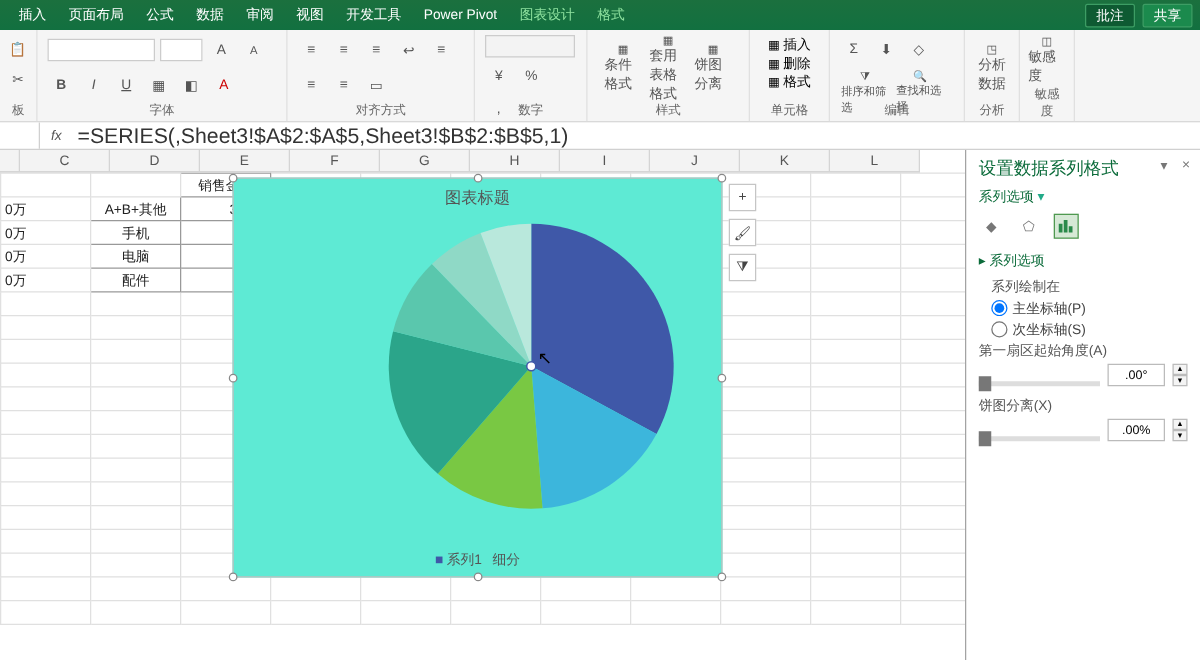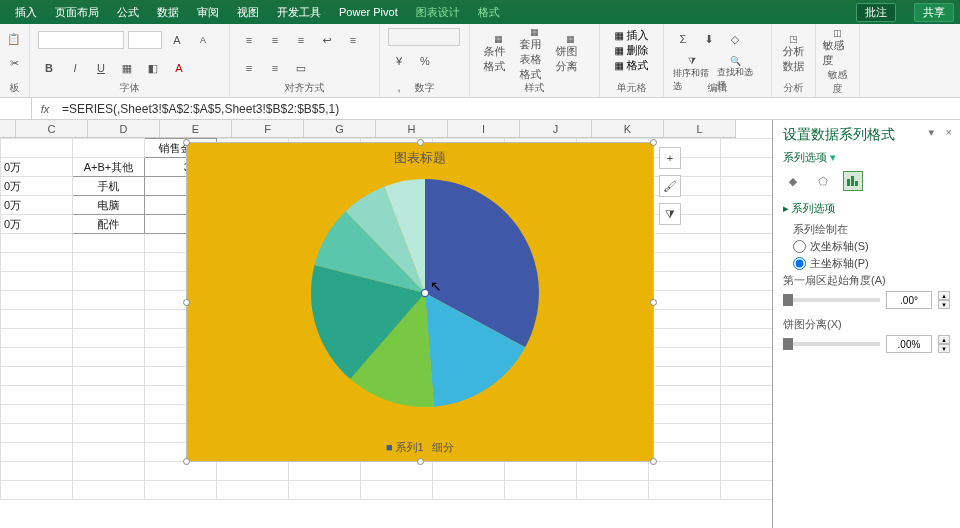--- a/index.html
+++ b/index.html
@@ -1,58 +1,58 @@
 <!DOCTYPE html>
 <html><head>
 <meta charset="utf-8">
 <style>
 *{margin:0;padding:0;box-sizing:border-box;font-family:"Microsoft YaHei",Arial,sans-serif;font-size:11px}
 body{background:#fff;width:960px;height:528px;overflow:hidden;position:relative}
 .tabbar{height:24px;background:linear-gradient(#1b703e,#127040);display:flex;align-items:center;color:#fff;padding:0 6px}
 .tab{padding:0 9px;height:24px;line-height:24px;cursor:pointer}
 .tab.highlight{color:#8fe29f}
-.tabbar-right{margin-left:auto;display:flex;gap:18px;align-items:flex-end}
+.tabbar-right{margin-left:auto;display:flex;gap:6px;align-items:flex-end}
 .pill{background:#0e5a32;border:1px solid #3d9d64;border-radius:2px;padding:1px 8px;font-size:10px}
 .ribbon{height:74px;background:#f5f5f5;border-bottom:1px solid #d0d0d0;display:flex}
 .rgroup{border-right:1px solid #e0e0e0;padding:4px 8px 2px 8px;display:flex;flex-direction:column;justify-content:space-between;align-items:center}
 .rgroup-top{display:flex;gap:4px;align-items:center;flex-wrap:wrap;height:52px}
 .rgroup-label{text-align:center;color:#666;font-size:10px;margin-top:auto}
 .rbtn{width:22px;height:22px;display:flex;align-items:center;justify-content:center;color:#555;border:1px solid transparent}
 .rbtn.big{width:32px;height:40px;flex-direction:column;font-size:9px}
 .formula-bar{height:22px;border-bottom:1px solid #d0d0d0;display:flex;align-items:center;background:#fff}
 .name-box{width:32px;border-right:1px solid #d0d0d0;height:100%}
 .fx{width:26px;text-align:center;font-style:italic;color:#555}
-.formula-in{flex:1;padding:0 4px;font-size:12px;color:#333}
+.formula-in{flex:1;padding:0 4px;font-size:17px;color:#333}
 .sheet-area{display:flex;height:calc(528px - 24px - 74px - 22px);position:relative}
 .col-headers{position:absolute;top:0;left:0;height:18px;display:flex;background:#f3f3f3;border-bottom:1px solid #ccc;z-index:5}
 .ch{width:72px;border-right:1px solid #d4d4d4;text-align:center;color:#555;font-size:11px;line-height:18px}
 .grid-body{position:absolute;top:18px;left:0;right:0;bottom:0}
 .cells{border-collapse:collapse;position:absolute;top:0;left:0}
 .cells td{width:72px;height:19px;border:1px solid #e0e0e0;padding:0 3px;font-size:11px;color:#222;white-space:nowrap}
 .cells td.head{background:#fff;border:1px solid #999;text-align:center}
 .cells td.num{text-align:right}
 .cells td.cut{overflow:hidden}
-.chart-obj{position:absolute;left:186px;top:4px;width:468px;height:320px;background:#eab308;border:1px solid #bfbfbf}
+.chart-obj{position:absolute;left:186px;top:4px;width:392px;height:320px;background:#5eead4;border:1px solid #bfbfbf}
 .chart-title{text-align:center;color:#555;font-size:13px;padding:6px 0}
 .chart-handles .h{position:absolute;width:7px;height:7px;background:#fff;border:1px solid #888;border-radius:50%}
 .chart-floating{position:absolute;right:-28px;display:flex;flex-direction:column;gap:6px}
 .fbtn{width:22px;height:22px;border:1px solid #c5c5c5;background:#fff;display:flex;align-items:center;justify-content:center;color:#444}
 .chart-legend{text-align:center;font-size:10px;color:#555;position:absolute;bottom:6px;left:0;right:0}
 .task-pane{position:absolute;right:0;top:120px;width:188px;height:calc(528px - 120px);background:#fff;border-left:1px solid #a3a3a3;padding:6px 10px}
 .tp-title{color:#0b6b3a;font-size:14px;font-weight:500;margin-bottom:6px;display:flex;align-items:center}
 .tp-close{position:absolute;top:6px;right:8px;color:#777;cursor:pointer}
 .tp-dd{color:#0b6b3a;font-size:11px;margin-bottom:6px}
 .tp-icons{display:flex;gap:10px;margin:6px 0 10px 0}
 .tp-icons div{width:20px;height:20px;display:flex;align-items:center;justify-content:center;color:#777}
 .tp-icons .active{background:#d6e9d6;border:1px solid #4f9950}
 .tp-sec{color:#0b6b3a;font-size:11px;margin:6px 0}
 .tp-label{color:#555;font-size:11px;margin:0 0}
 .tp-radio{display:flex;align-items:center;gap:4px;margin:2px 0 2px 10px;color:#444}
 .tp-radio input{margin:0}
-.tp-sliderrow{display:flex;align-items:center;gap:6px;margin:3px 0 8px 0}
+.tp-sliderrow{display:flex;align-items:flex-end;gap:6px;margin:3px 0 8px 0}
 .tp-slider{flex:1;height:4px;background:#ddd;position:relative}
 .tp-slider::after{content:"";position:absolute;left:0;top:-4px;width:10px;height:12px;background:#777}
 .tp-valbox{width:46px;height:18px;border:1px solid #bbb;font-size:10px;text-align:center;background:#fff}
 .tp-spin{width:12px;display:flex;flex-direction:column}
 .tp-spin div{height:9px;border:1px solid #bbb;font-size:7px;text-align:center;line-height:7px;background:#f4f4f4}
 svg.pie{display:block;margin:0 auto}
 .cursor-img{position:absolute;left:430px;top:278px;font-size:14px;color:#000;pointer-events:none;z-index:20}
 </style>
 </head>
 <body>
@@ -488,26 +488,26 @@
         <svg width="14" height="12">
           <rect x="1" y="4" width="3" height="7" fill="#2a8a4a"></rect>
           <rect x="5" y="1" width="3" height="10" fill="#2a8a4a"></rect>
           <rect x="9" y="6" width="3" height="5" fill="#2a8a4a"></rect>
         </svg>
       </div>
   </div>
   <div class="tp-sec">▸ <span>系列选项</span></div>
   <div class="tp-label" style="margin-left:10px">系列绘制在</div>
   <label class="tp-radio">
+      <input type="radio" checked="" style=""> 
+      <span>主坐标轴(P)</span>
+    </label>
+  <label class="tp-radio">
       <input type="radio" style=""> 
       <span>次坐标轴(S)</span>
-    </label>
-  <label class="tp-radio">
-      <input type="radio" checked="" style=""> 
-      <span>主坐标轴(P)</span>
     </label>
   <div class="tp-label">第一扇区起始角度(A)</div>
   <div class="tp-sliderrow">
     <div class="tp-slider"></div>
     <input class="tp-valbox" value=".00°" style="">
     <div class="tp-spin">
         <div>▴</div>
         <div>▾</div>
       </div>
   </div>

